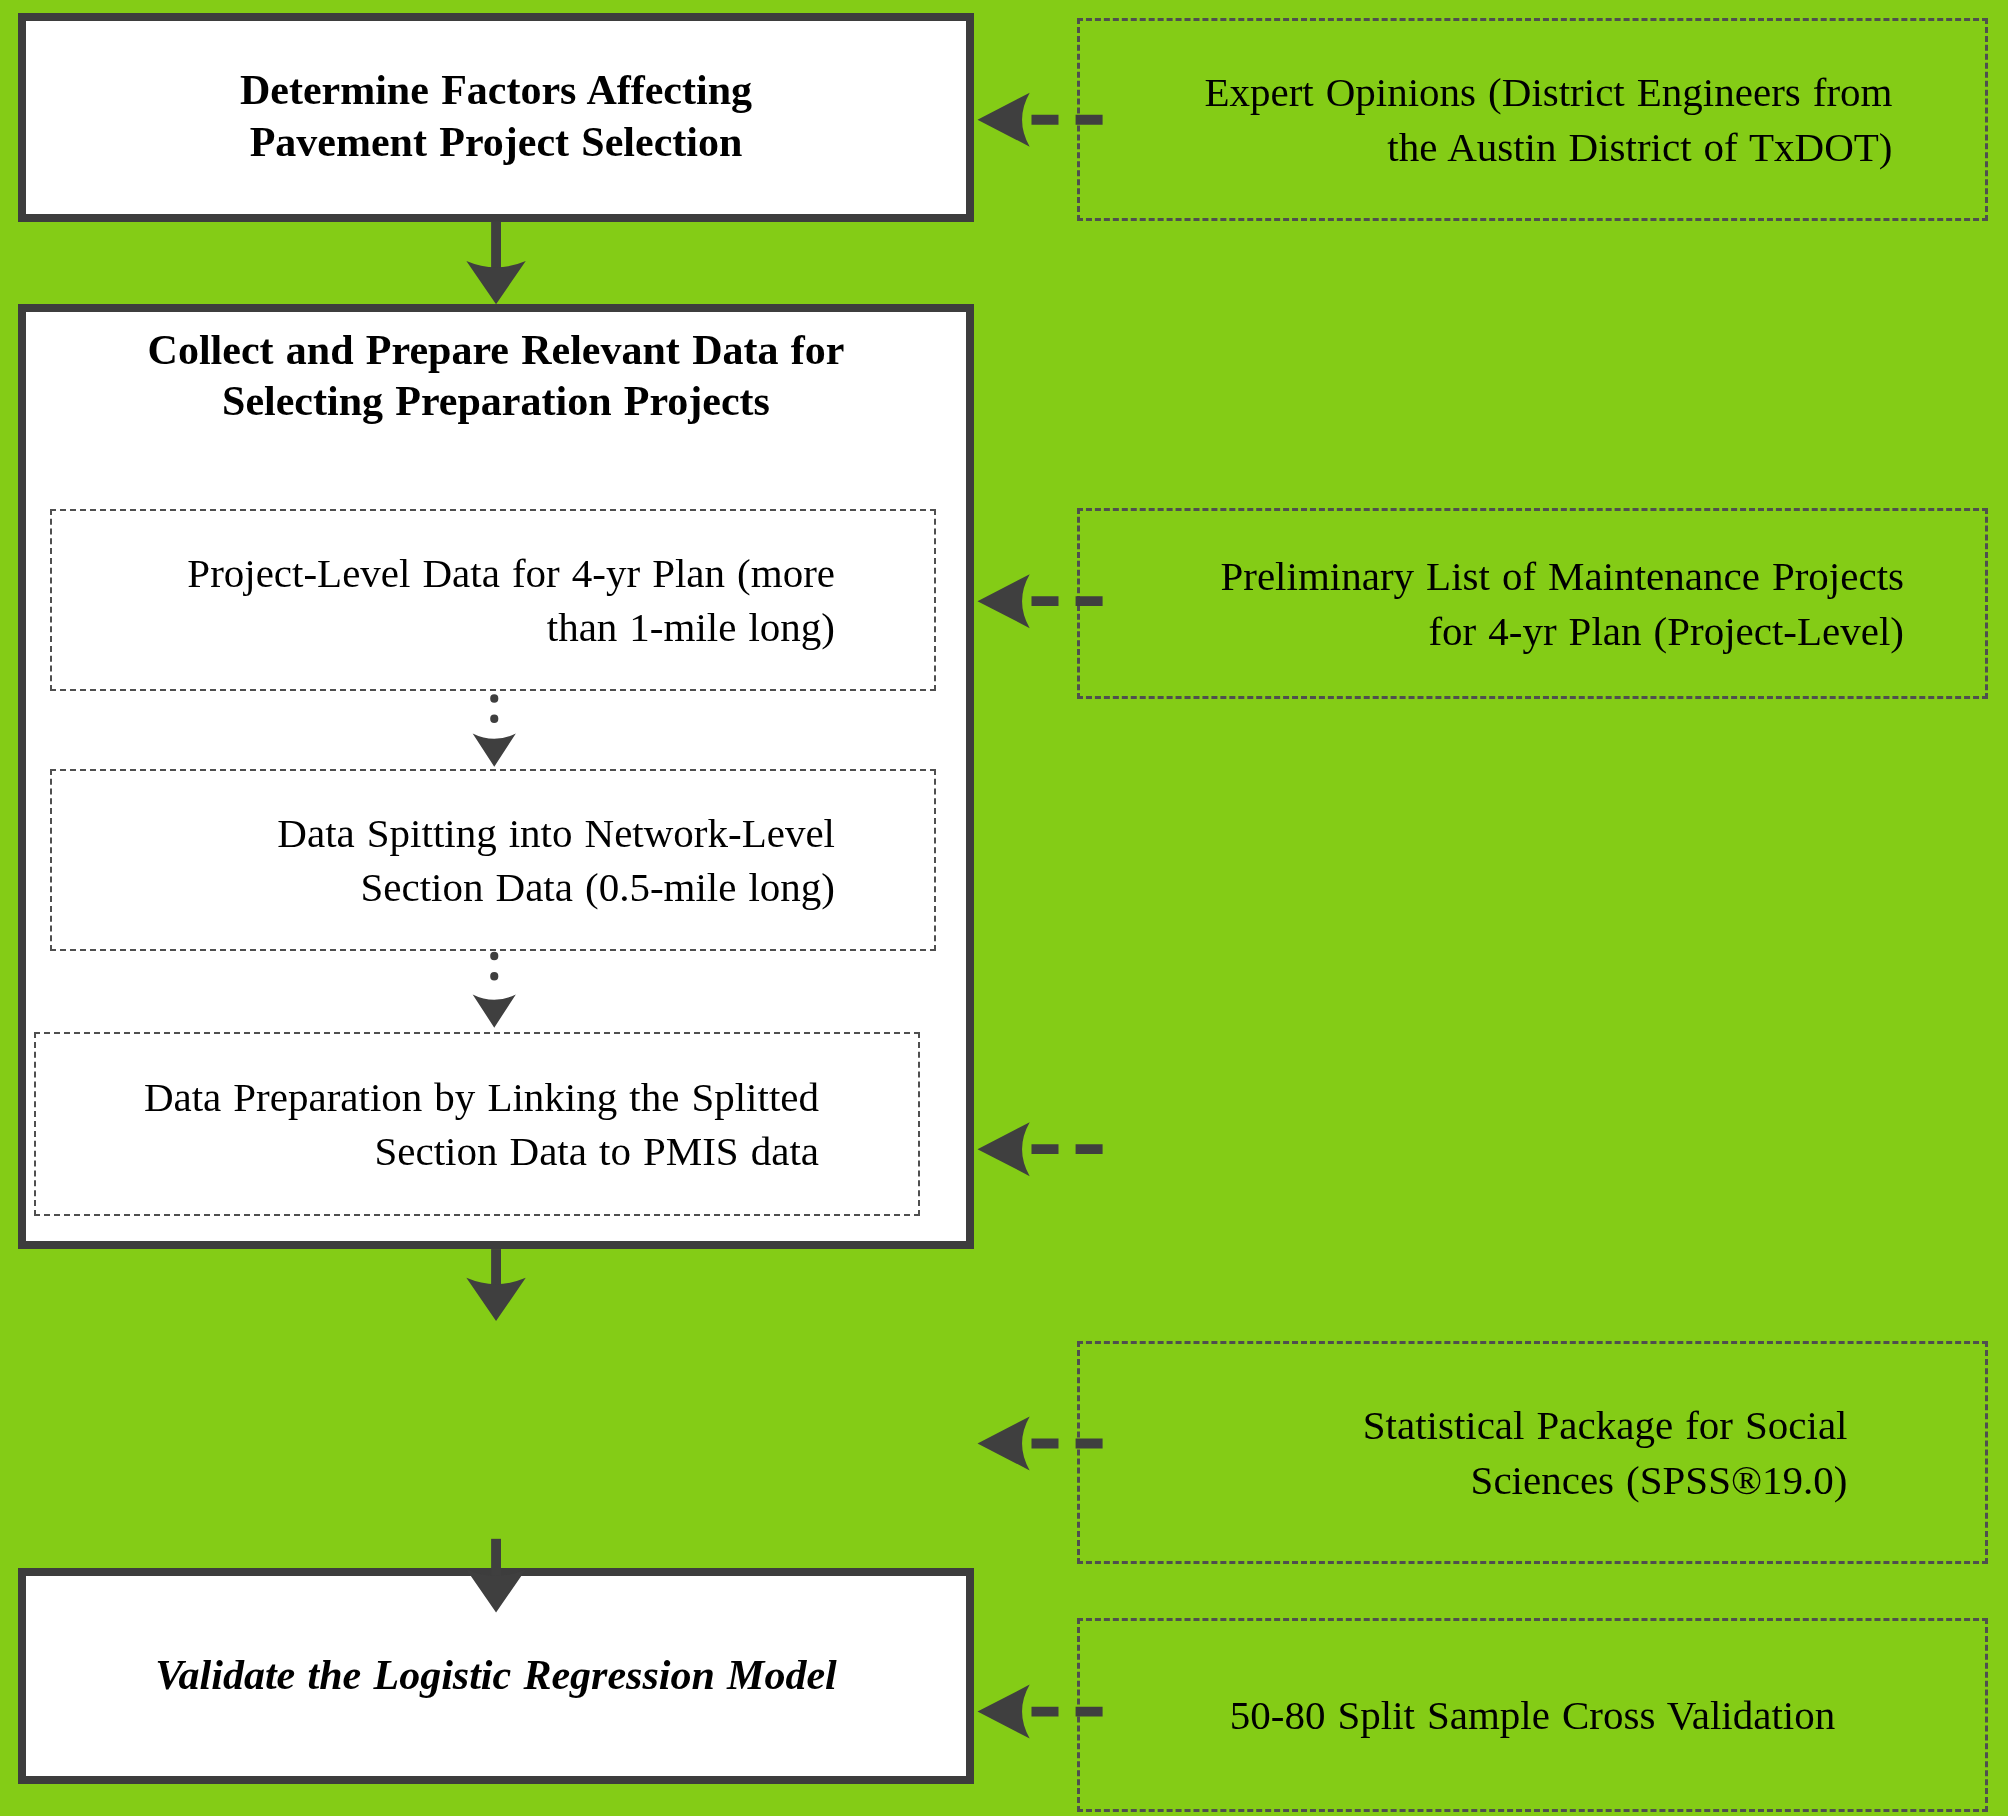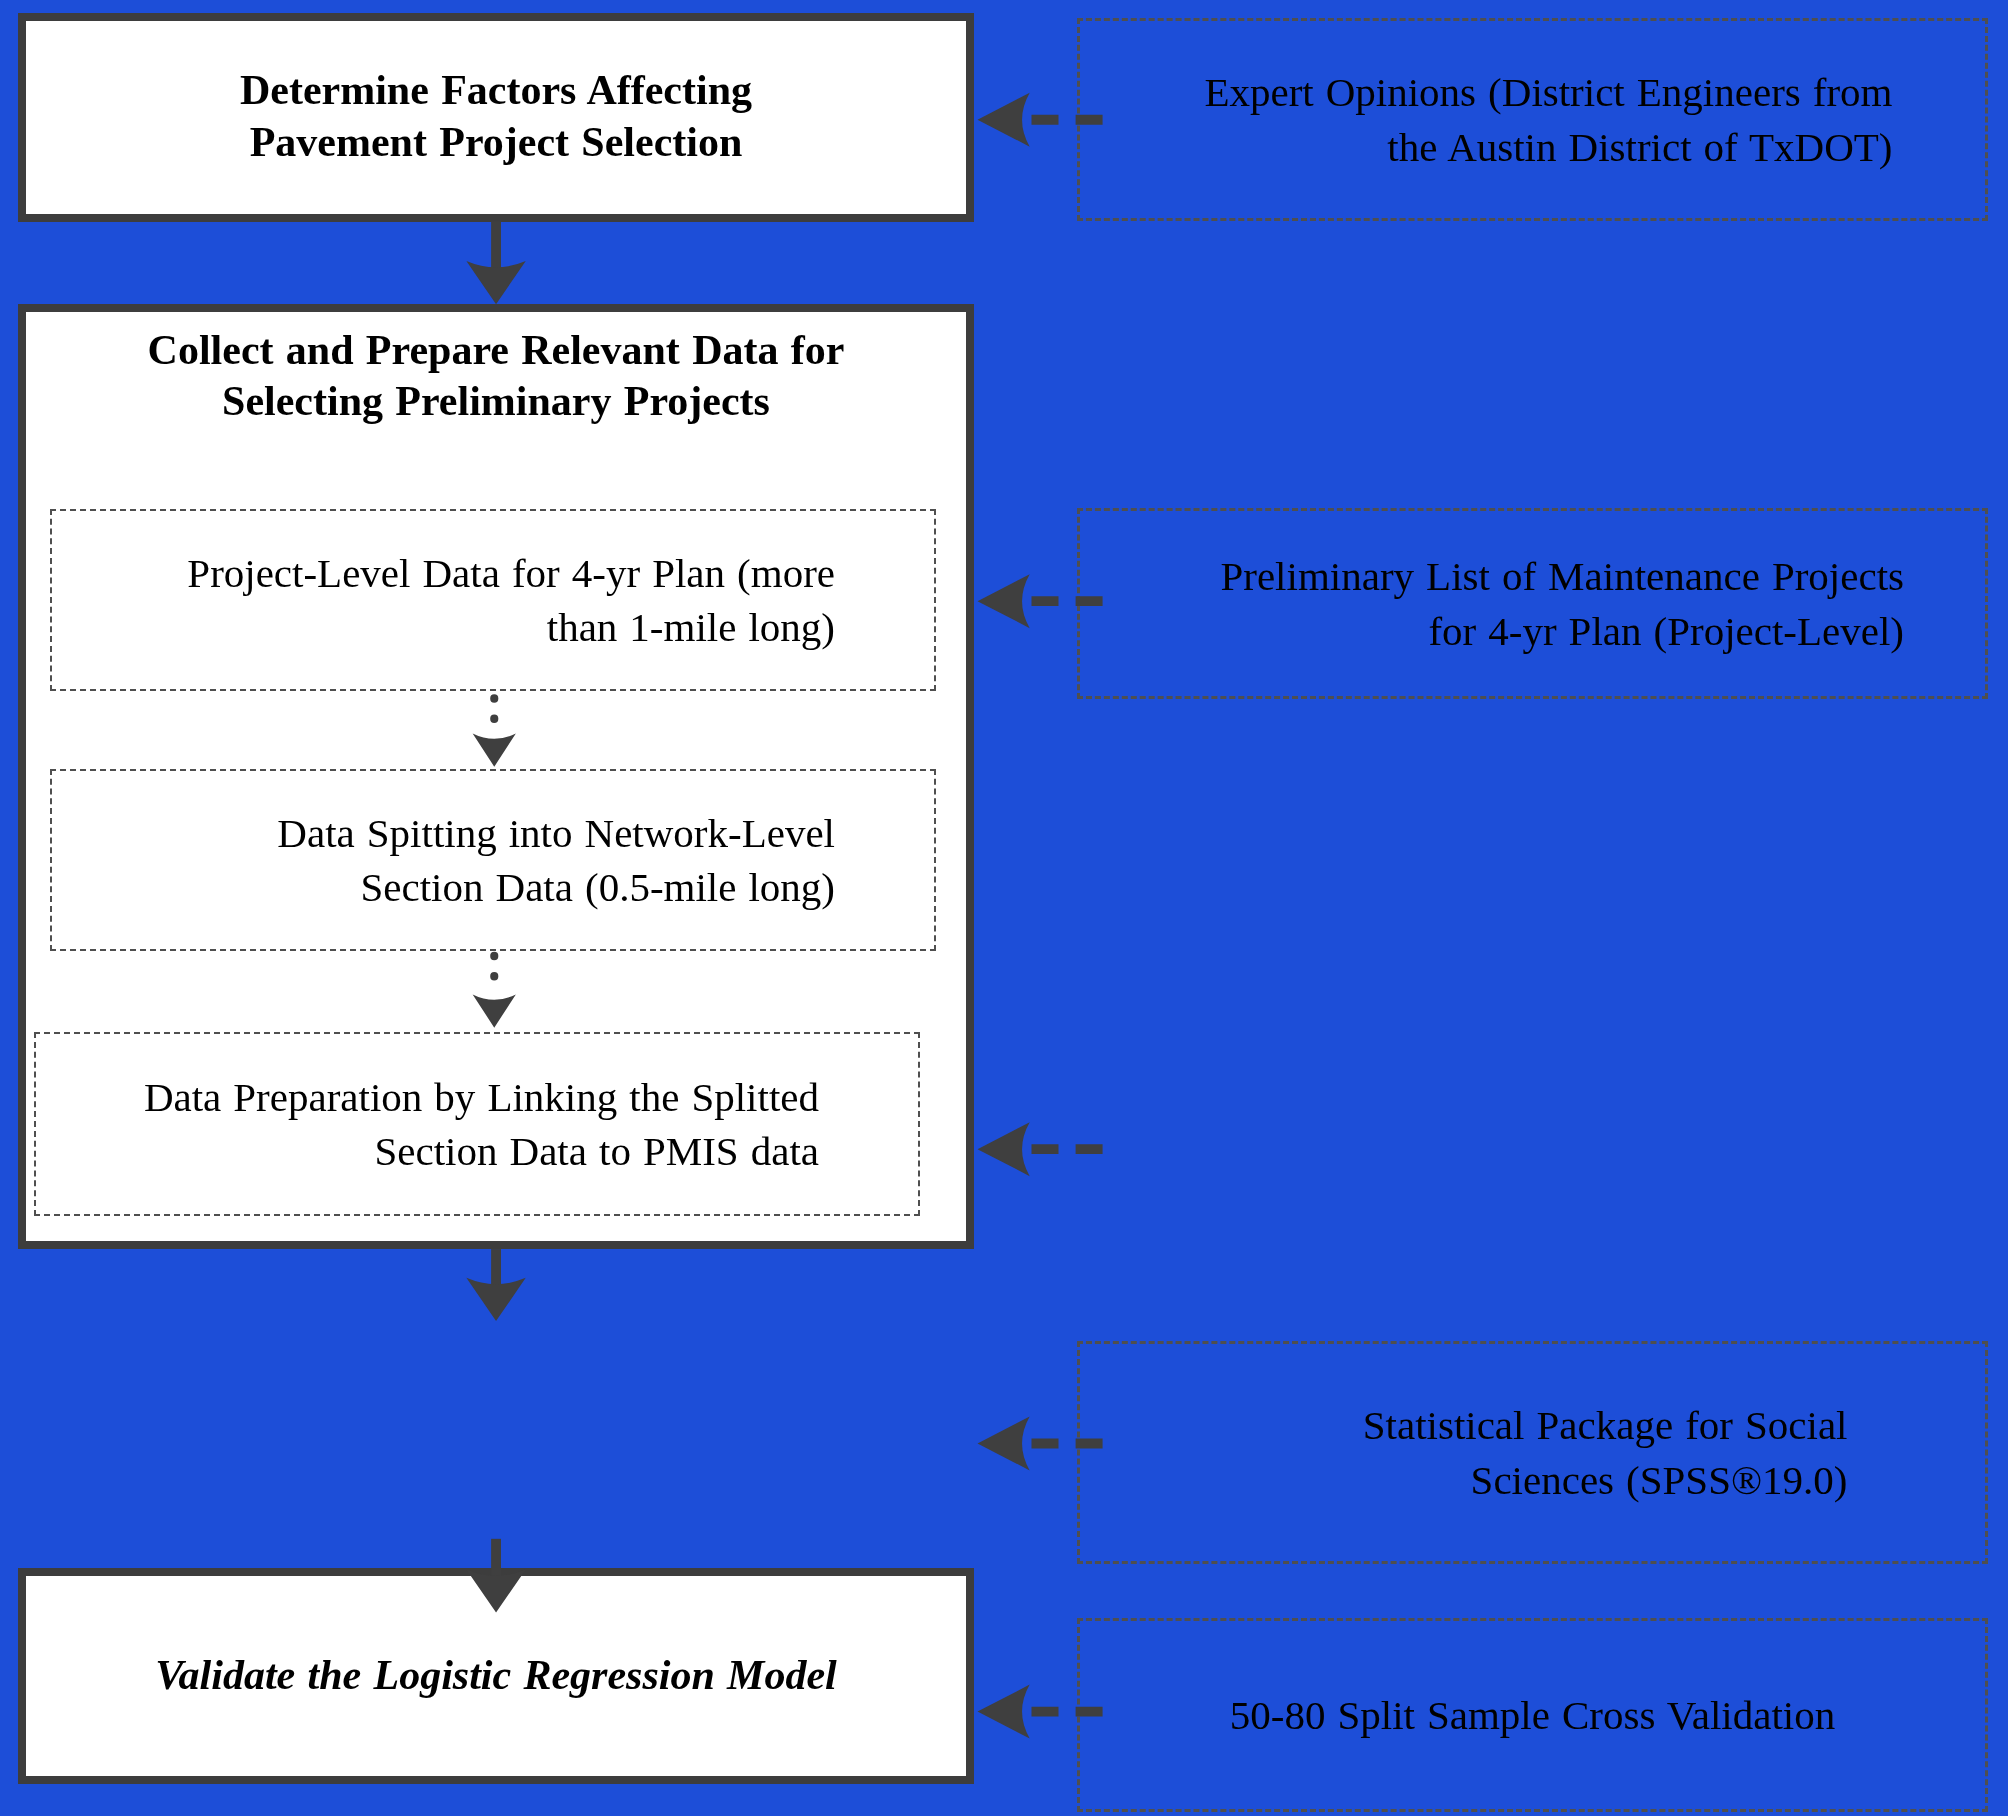--- a/index.html
+++ b/index.html
@@ -6,21 +6,21 @@
     --border:#3d3d3d;
     --dash:#4f4f4f;
     --arrow:#3f3f3f;
     --text:#000000;
   }
   html,body{margin:0;padding:0;background:#ffffff;}
   .canvas{
     position:relative;
     width:2009px;
     height:1816px;
-    background:#1d4ed8;
+    background:#84cc16;
     font-family:"Liberation Serif","DejaVu Serif",serif;
     color:var(--text);
     overflow:hidden;
   }
   .box{
     position:absolute;
     box-sizing:border-box;
     background:#ffffff;
     display:flex;
     align-items:center;
@@ -68,21 +68,21 @@
 </head>
 <body>
 
 <div class="canvas">
 
   <div class="box solid" style="left:18px;top:12.6px;width:956px;height:209px;">
     <div class="step-label" style="max-width:648px;">Determine Factors Affecting Pavement Project Selection</div>
   </div>
 
   <div class="box solid container-step" style="left:18px;top:304px;width:956px;height:945px;">
-    <div class="step-label" style="max-width:738px;">Collect and Prepare Relevant Data for Selecting Preliminary Projects</div>
+    <div class="step-label" style="max-width:738px;">Collect and Prepare Relevant Data for Selecting Preparation Projects</div>
   </div>
 
   <div class="box subbox" style="left:50px;top:509px;width:886px;height:182px;">
     <div class="plain-label" style="max-width:684px;">Project-Level Data for 4-yr Plan (more than 1-mile long)</div>
   </div>
 
   <div class="box subbox" style="left:50px;top:769px;width:886px;height:182px;">
     <div class="plain-label" style="max-width:684px;">Data Spitting into Network-Level Section Data (0.5-mile long)</div>
   </div>
 

